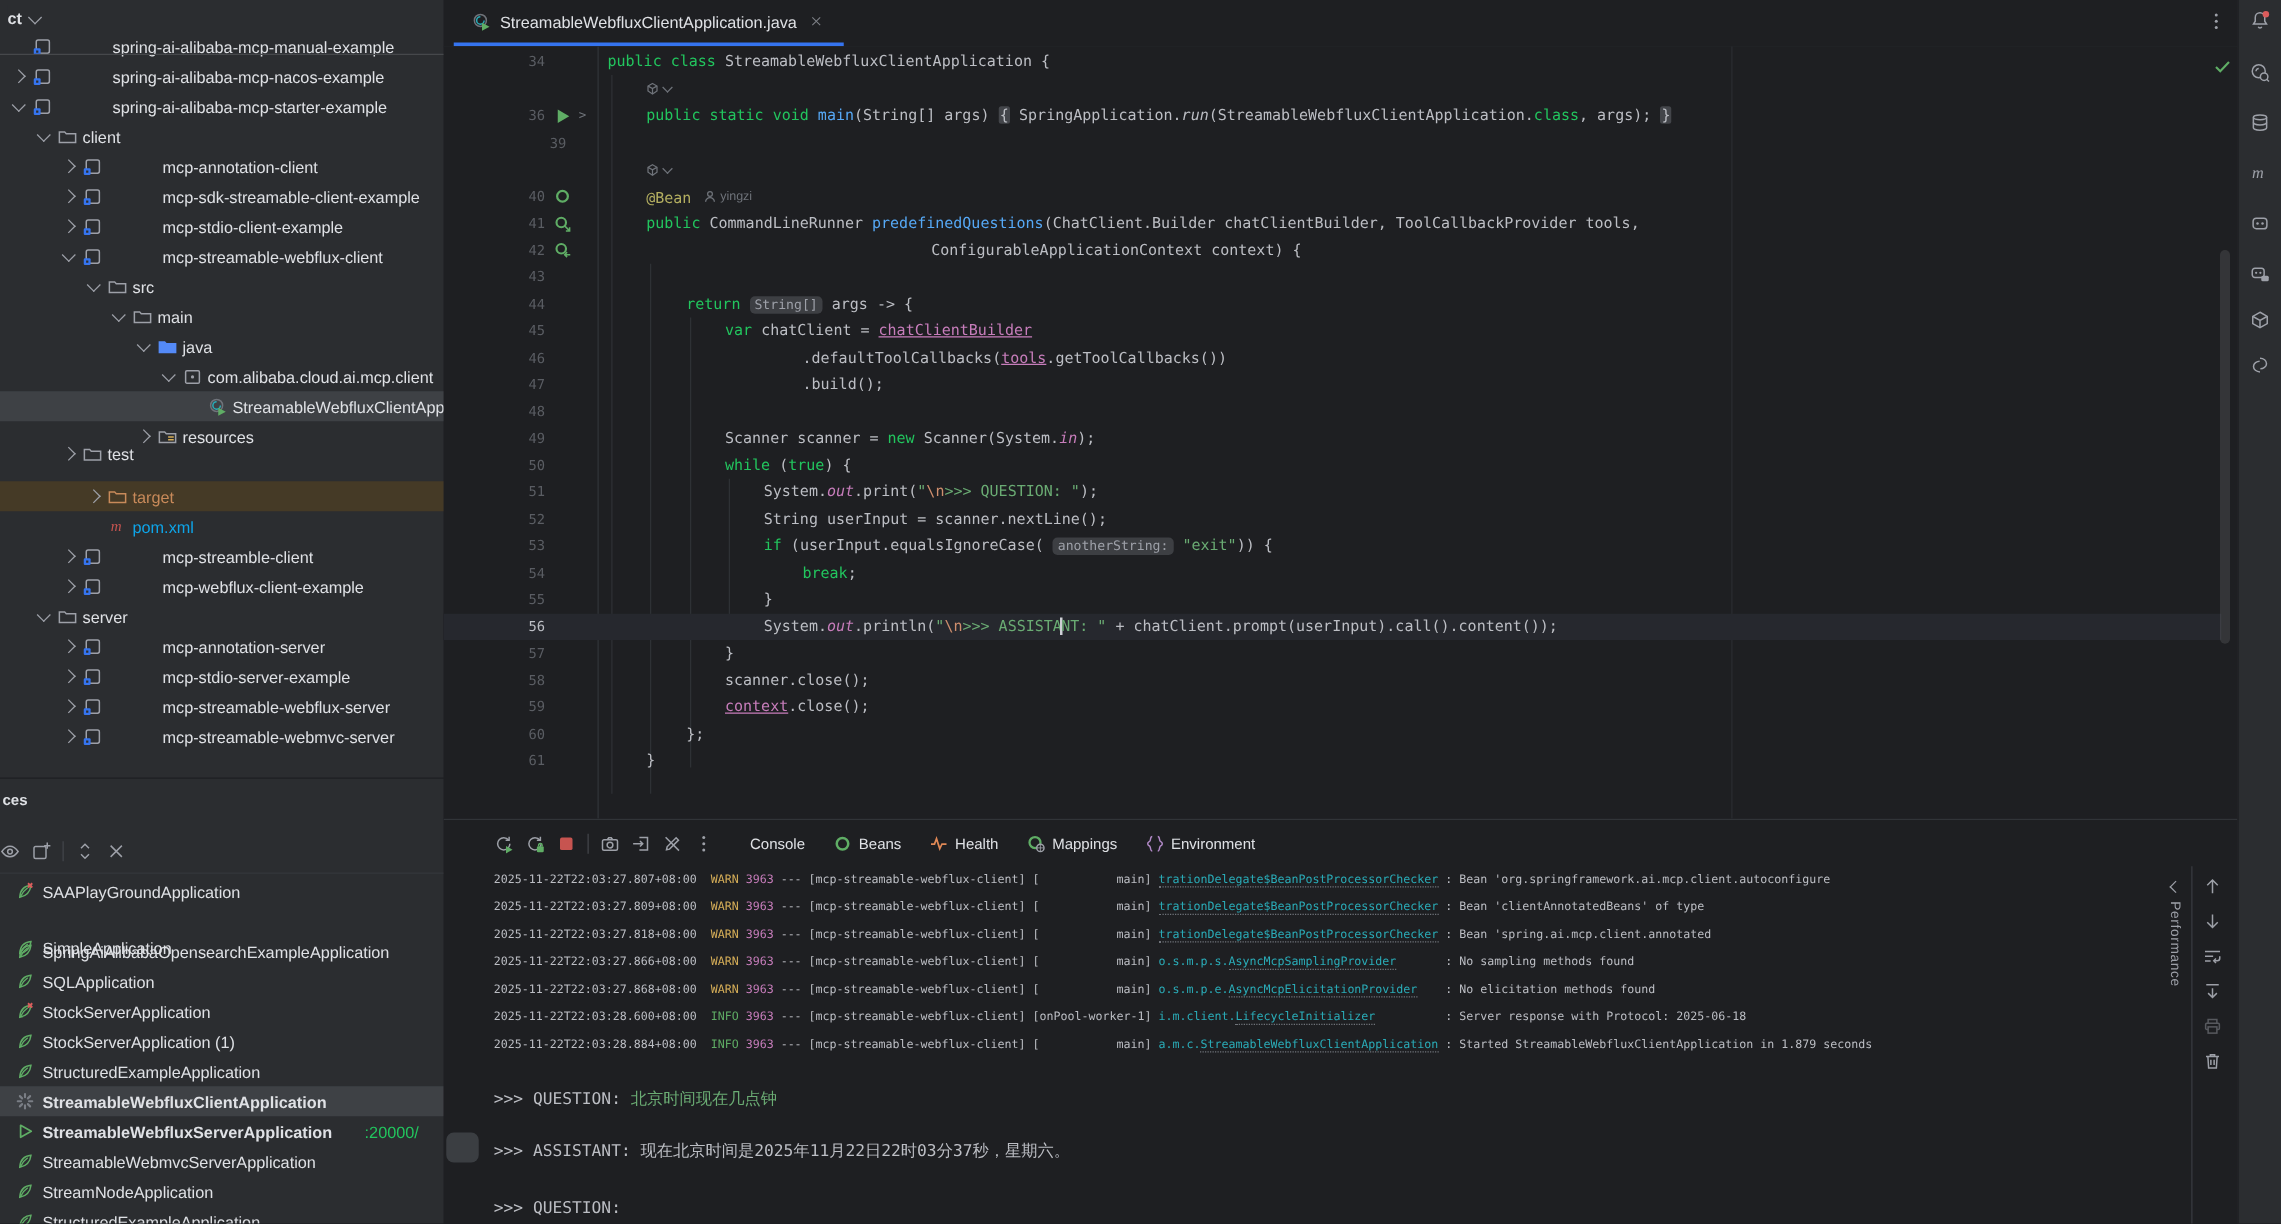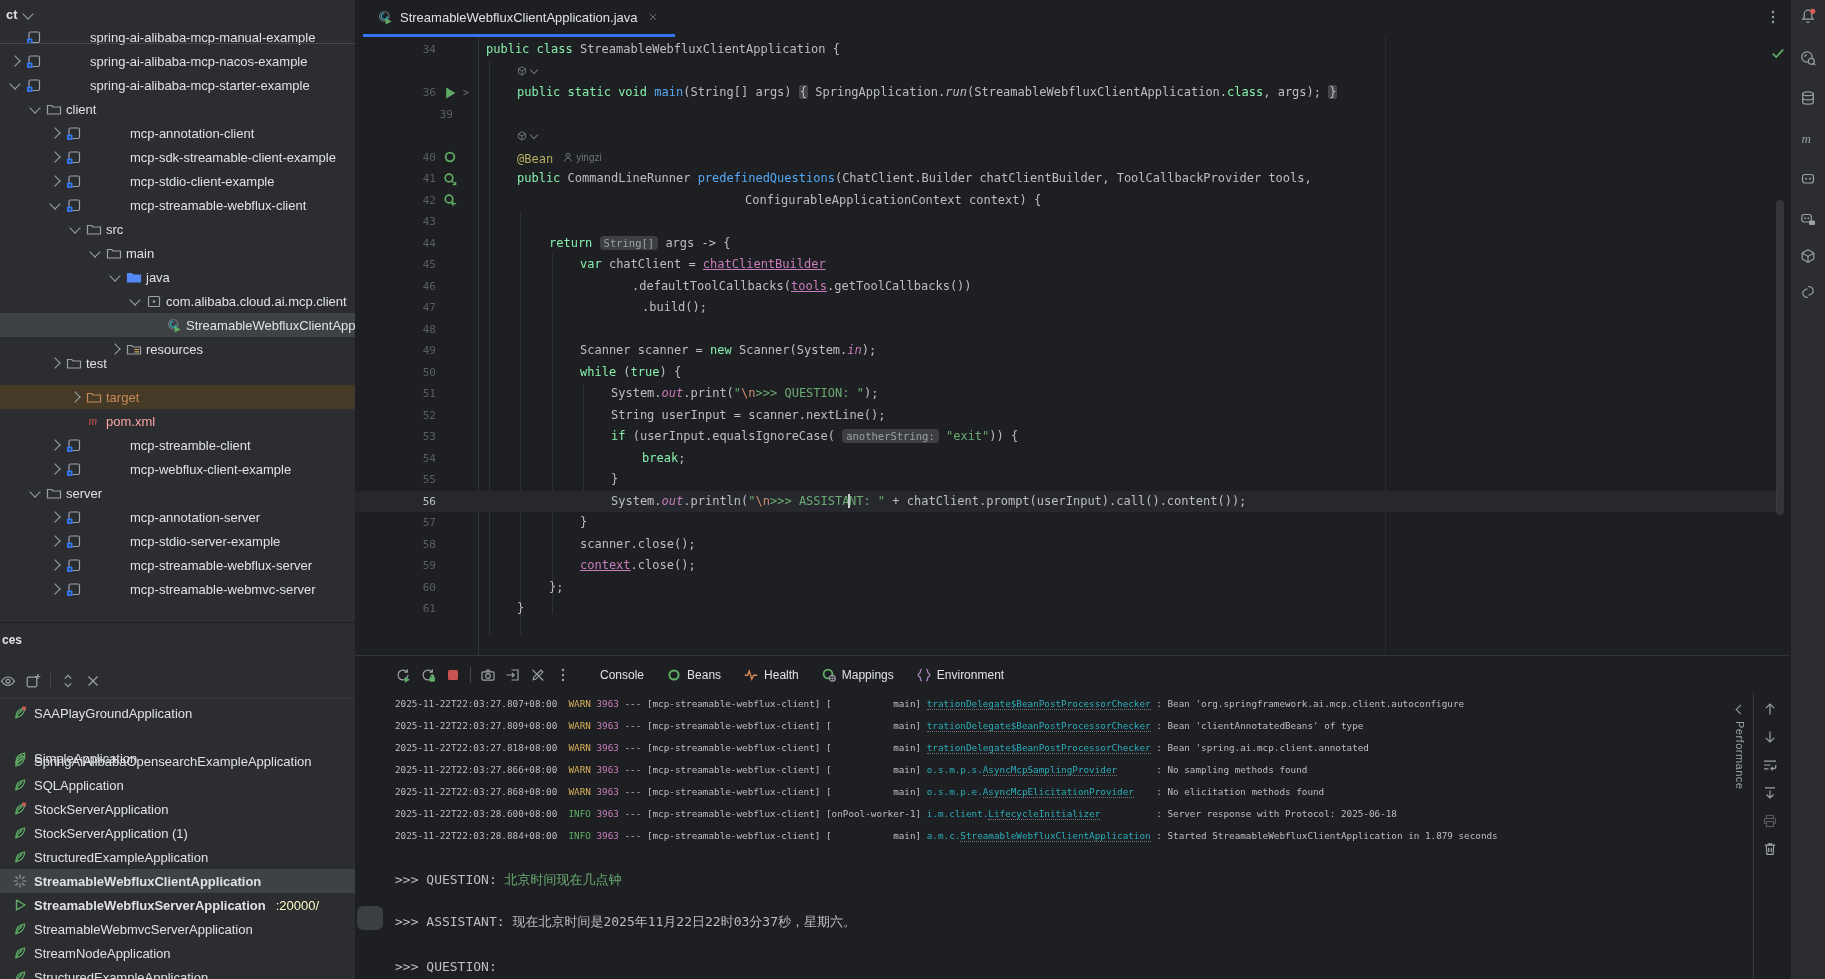--- a/index.html
+++ b/index.html
@@ -21,38 +21,38 @@
   .chevslot{width:14px;display:flex;justify-content:center;flex:none;}
   .ticon{width:16px;height:16px;flex:none;display:flex;align-items:center;justify-content:center;}
   #svc-sep{position:absolute;left:0;top:622px;width:355px;height:1px;background:#1E1F22;}
   #svc-title{position:absolute;left:2px;top:633px;font-weight:bold;font-size:12px;}
   #svc-toolbar{position:absolute;left:0px;top:664px;width:355px;height:34px;display:flex;align-items:center;gap:9px;border-bottom:1px solid #35373B;}
   .tbicon{width:16px;height:16px;display:flex;align-items:center;justify-content:center;cursor:pointer;}
   .vsep{width:1px;height:16px;background:#43454A;}
   #svc-list{position:absolute;left:0;top:698px;width:355px;height:281px;overflow:hidden;}
   .srow{position:absolute;left:0;width:355px;height:24px;display:flex;align-items:center;gap:6px;padding-left:12px;box-sizing:border-box;}
   .srow.sel{background:#3E4145;}
-  .srow .sfx{color:#fef9c3;margin-left:4px;}
+  .srow .sfx{color:#22c55e;margin-left:20px;}
   
   #tabbar{position:absolute;left:355px;top:0;width:1435px;height:37px;border-bottom:1px solid #313438;background:#1E1F22;}
   .etab{position:absolute;left:8px;top:0;height:34px;display:flex;align-items:center;gap:7px;padding:0 14px;border-bottom:3px solid #3574F0;}
   .etab .title{color:#DFE1E5;font-size:13px;}
   #tab-kebab{position:absolute;left:1410px;top:9px;}
   #editor{position:absolute;left:355px;top:37px;width:1435px;height:618px;background:#1E1F22;overflow:hidden;}
   .guide{position:absolute;width:1px;background:#2E3135;}
   #wrapguide{position:absolute;left:1030px;top:0;width:1px;height:618px;background:#2A2C30;}
   .eline{position:absolute;left:0;width:1435px;height:21.5px;line-height:21.5px;font-family:"DejaVu Sans Mono",monospace;font-size:12px;white-space:pre;}
   .lnum{position:absolute;left:0;width:81px;text-align:right;color:#5A5D63;font-size:11px;font-family:"DejaVu Sans Mono",monospace;}
   .lnum.cur{color:#BCBEC4;}
   .gico{position:absolute;left:87px;top:2.5px;width:16px;height:16px;}
   .foldc{position:absolute;left:108px;color:#6F737A;font-size:10px;}
   .gutsep{position:absolute;left:123px;top:0;width:1px;height:618px;background:#313438;}
   .code{position:absolute;top:0;}
   .curline{position:absolute;left:0;width:1422px;height:21.5px;background:#26282E;}
-  .k{color:#86efac}.t{color:#BCBEC4}.m{color:#56A8F5}.a{color:#B3AE60}.s{color:#6AAB73}.e{color:#CF8E6D}
+  .k{color:#22c55e}.t{color:#BCBEC4}.m{color:#56A8F5}.a{color:#B3AE60}.s{color:#6AAB73}.e{color:#CF8E6D}
   .f{color:#C77DBB;font-style:italic}.p{color:#C77DBB;text-decoration:underline}.i{color:#BCBEC4;font-style:italic}
   .fb{background:#43454A;border-radius:2px;color:#BCBEC4;padding:0 1px;}
   .hint{background:#3D3F43;border-radius:4px;color:#9DA0A8;font-size:10.5px;padding:1px 4px;font-family:"DejaVu Sans Mono",monospace;}
   .caret{display:inline-block;width:1.5px;height:14px;background:#CED0D6;vertical-align:middle;margin:0 -1px;}
   .author{color:#6F737A;font-size:10px;font-family:"Liberation Sans",sans-serif;margin-left:10px;display:inline-flex;align-items:center;gap:3px;}
   .inlayrow{position:absolute;display:flex;align-items:center;gap:4px;height:21.5px;}
   .inchev{width:5px;height:5px;border-right:1.2px solid #6F737A;border-bottom:1.2px solid #6F737A;transform:rotate(45deg);margin-top:-2px;}
   #escroll{position:absolute;left:1421px;top:163px;width:8px;height:315px;border-radius:4px;background:rgba(255,255,255,.10);}
   #echeck{position:absolute;left:1415px;top:8px;width:16px;height:16px;}
   
@@ -276,21 +276,21 @@
           </span>
           <span class="lbl" style="color: rgb(200, 138, 90);">target</span>
         </div>
         <div class="trow" style="top: 409px; padding-left: 68px;">
           <span class="chevslot"></span>
           <span class="ticon">
             <svg width="16" height="16" viewBox="0 0 16 16" fill="none" stroke="#9DA0A8" stroke-width="1.2">
               <text x="2.5" y="12" font-size="12" font-style="italic" fill="#C75450" stroke="none">m</text>
             </svg>
           </span>
-          <span class="lbl" style="color: #fca5a5;">pom.xml</span>
+          <span class="lbl" style="color: #0ea5e9;">pom.xml</span>
         </div>
         <div class="trow" style="top: 433px; padding-left: 48px;">
           <span class="chevslot">
             <span class="chev closed"></span>
           </span>
           <span class="ticon">
             <svg width="16" height="16" viewBox="0 0 16 16" fill="none" stroke="#9DA0A8" stroke-width="1.2">
               <rect x="3" y="3" width="10.5" height="10.5" rx="1.5"></rect>
               <rect x="1" y="9.5" width="5.5" height="5.5" rx="1" fill="#3574F0" stroke="none"></rect>
               <rect x="2.9" y="11.4" width="1.8" height="1.8" fill="#2B2D30" stroke="none"></rect>
@@ -615,21 +615,21 @@
               <circle cx="7" cy="7" r="3.8" stroke="#5FAD65" stroke-width="1.7"></circle>
               <path d="M9.5 9.5l4.2 4.2M13.7 10.7v3h-3" stroke="#5FAD65"></path>
             </svg></span><span class="code" style="left: 162px;"><span class="k">public </span><span class="t">CommandLineRunner </span><span class="m">predefinedQuestions</span><span class="t">(ChatClient.Builder chatClientBuilder, ToolCallbackProvider tools,</span></span></div>
         <div class="eline" style="top: 152.5px;"><span class="lnum">42</span><span class="gico"><svg width="16" height="16" viewBox="0 0 16 16" fill="none" stroke="#9DA0A8" stroke-width="1.2">
               <circle cx="7" cy="7" r="3.8" stroke="#5FAD65" stroke-width="1.7"></circle>
               <path d="M14.2 11.7H9.7M11.7 9.7l-2 2 2 2" stroke="#5FAD65"></path>
             </svg></span><span class="code" style="left: 390px;"><span class="t">ConfigurableApplicationContext context) {</span></span></div>
         <div class="eline" style="top: 174px;"><span class="lnum">43</span><span class="code" style="left: 162px;"></span></div>
         <div class="eline" style="top: 195.5px;"><span class="lnum">44</span><span class="code" style="left: 194px;"><span class="k">return </span><span class="hint">String[]</span><span class="t"> args -&gt; {</span></span></div>
         <div class="eline" style="top: 217px;"><span class="lnum">45</span><span class="code" style="left: 225px;"><span class="k">var </span><span class="t">chatClient = </span><span class="p">chatClientBuilder</span></span></div>
-        <div class="eline" style="top: 238.5px;"><span class="lnum">46</span><span class="code" style="left: 277px;"><span class="t">.defaultToolCallbacks(</span><span class="p">tools</span><span class="t">.getToolCallbacks())</span></span></div>
+        <div class="eline" style="top: 238.5px;"><span class="lnum">46</span><span class="code" style="left: 287px;"><span class="t">.defaultToolCallbacks(</span><span class="p">tools</span><span class="t">.getToolCallbacks())</span></span></div>
         <div class="eline" style="top: 260px;"><span class="lnum">47</span><span class="code" style="left: 287px;"><span class="t">.build();</span></span></div>
         <div class="eline" style="top: 281.5px;"><span class="lnum">48</span><span class="code" style="left: 225px;"></span></div>
         <div class="eline" style="top: 303px;"><span class="lnum">49</span><span class="code" style="left: 225px;"><span class="t">Scanner scanner = </span><span class="k">new </span><span class="t">Scanner(System.</span><span class="f">in</span><span class="t">);</span></span></div>
         <div class="eline" style="top: 324.5px;"><span class="lnum">50</span><span class="code" style="left: 225px;"><span class="k">while </span><span class="t">(</span><span class="k">true</span><span class="t">) {</span></span></div>
         <div class="eline" style="top: 346px;"><span class="lnum">51</span><span class="code" style="left: 256px;"><span class="t">System.</span><span class="f">out</span><span class="t">.print(</span><span class="s">"</span><span class="e">\n</span><span class="s">&gt;&gt;&gt; QUESTION: "</span><span class="t">);</span></span></div>
         <div class="eline" style="top: 367.5px;"><span class="lnum">52</span><span class="code" style="left: 256px;"><span class="t">String userInput = scanner.nextLine();</span></span></div>
         <div class="eline" style="top: 389px;"><span class="lnum">53</span><span class="code" style="left: 256px;"><span class="k">if </span><span class="t">(userInput.equalsIgnoreCase( </span><span class="hint">anotherString:</span><span class="t"> </span><span class="s">"exit"</span><span class="t">)) {</span></span></div>
         <div class="eline" style="top: 410.5px;"><span class="lnum">54</span><span class="code" style="left: 287px;"><span class="k">break</span><span class="t">;</span></span></div>
         <div class="eline" style="top: 432px;"><span class="lnum">55</span><span class="code" style="left: 256px;"><span class="t">}</span></span></div>
         <div class="curline" style="top: 453.5px;"></div>

